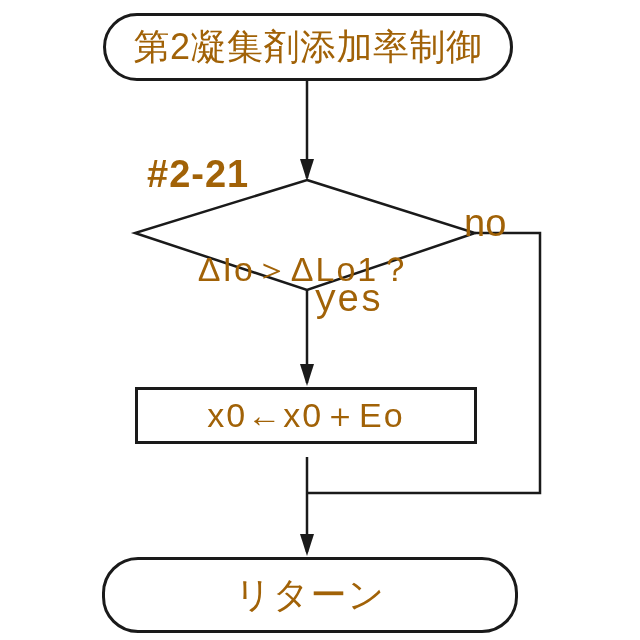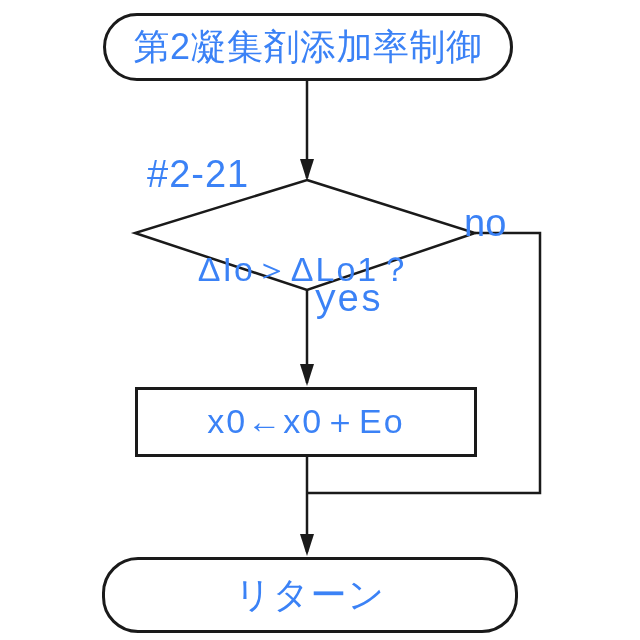--- a/index.html
+++ b/index.html
@@ -7,21 +7,21 @@
     padding: 0;
     background: #ffffff;
     font-family: "Liberation Sans", "DejaVu Sans", sans-serif;
   }
   .canvas {
     position: relative;
     width: 640px;
     height: 640px;
     background: #ffffff;
     overflow: hidden;
-    color: #3b82f6;
+    color: #a16207;
   }
   .layer {
     position: absolute;
     left: 0;
     top: 0;
   }
   .node {
     position: absolute;
     box-sizing: border-box;
     border: 3px solid #1a1a1a;
@@ -41,39 +41,40 @@
     letter-spacing: 0.5px;
   }
   .end-node {
     left: 102px; top: 557px;
     width: 416px; height: 76px;
     font-size: 36px;
     letter-spacing: 1px;
   }
   .process-node {
     left: 135px; top: 387px;
-    width: 342px; height: 70px;
+    width: 342px; height: 57px;
     font-size: 34px;
     letter-spacing: 2px;
   }
   .decision-text {
     position: absolute;
     left: 135px; top: 215px;
     width: 342px;
     text-align: center;
     font-size: 34px;
     letter-spacing: 2px;
     line-height: 36px;
     margin-top: 36px;
   }
   .step-label {
     position: absolute;
     font-size: 38px;
     line-height: 38px;
     letter-spacing: 1px;
+    font-weight: bold;
   }
   .step-label-21 { left: 147px; top: 155px; }
   .step-label-22 { left: 147px; top: 342px; }
   .branch-label {
     position: absolute;
     font-size: 38px;
     line-height: 38px;
   }
   .branch-no  { left: 464px; top: 204px; }
   .branch-yes { left: 314px; top: 282px; font-family: Liberation Mono, monospace; }

